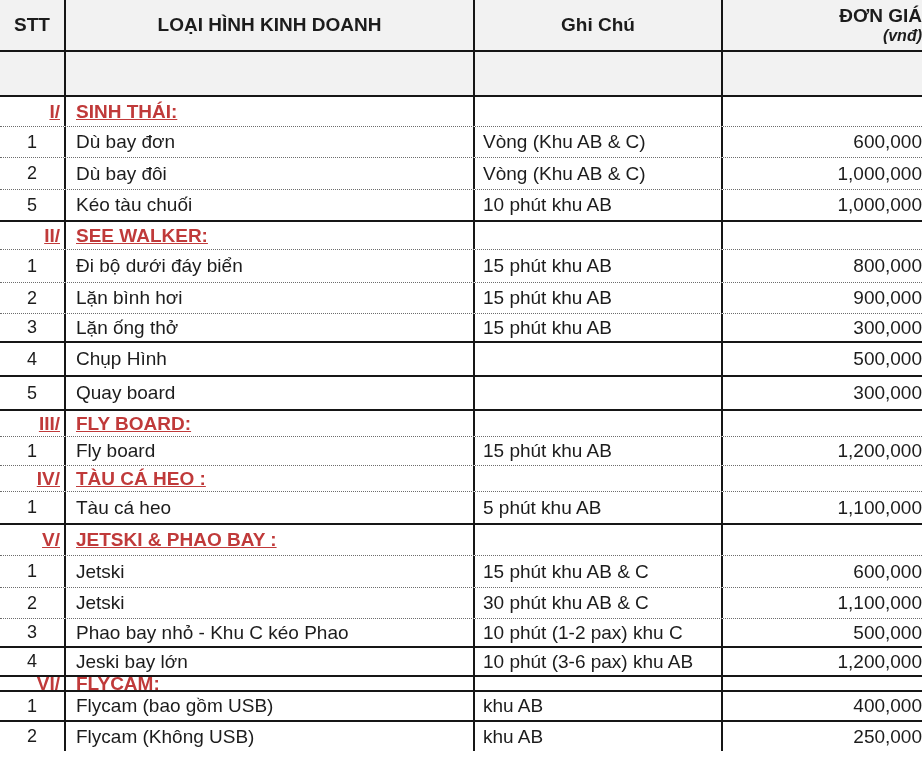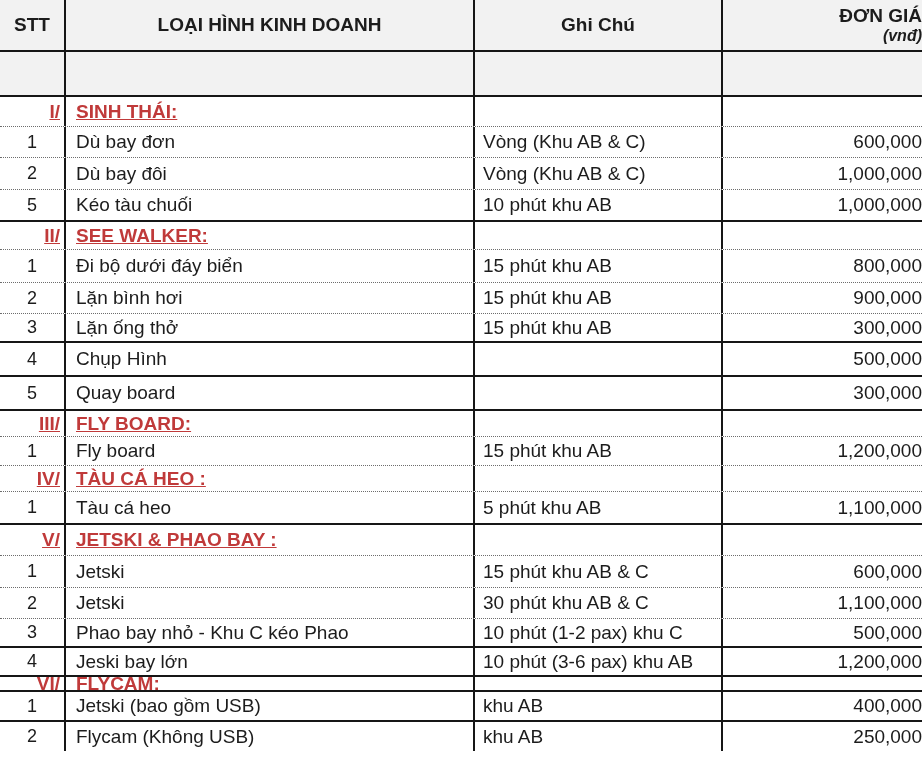--- a/index.html
+++ b/index.html
@@ -355,21 +355,21 @@
           <span class="section-title">FLYCAM:</span>
         </div>
         <div class="cell col-note"></div>
         <div class="cell col-price"></div>
       </div>
       <div class="row item div-solid" style="height: 30px;">
         <div class="cell col-stt">
           <span class="stt-num">1</span>
         </div>
         <div class="cell col-name">
-          <span>Jetski (bao gồm USB)</span>
+          <span>Flycam (bao gồm USB)</span>
         </div>
         <div class="cell col-note">
           <span>khu AB</span>
         </div>
         <div class="cell col-price">
           <span>400,000</span>
         </div>
       </div>
       <div class="row item div-none" style="height: 29px;">
         <div class="cell col-stt">

